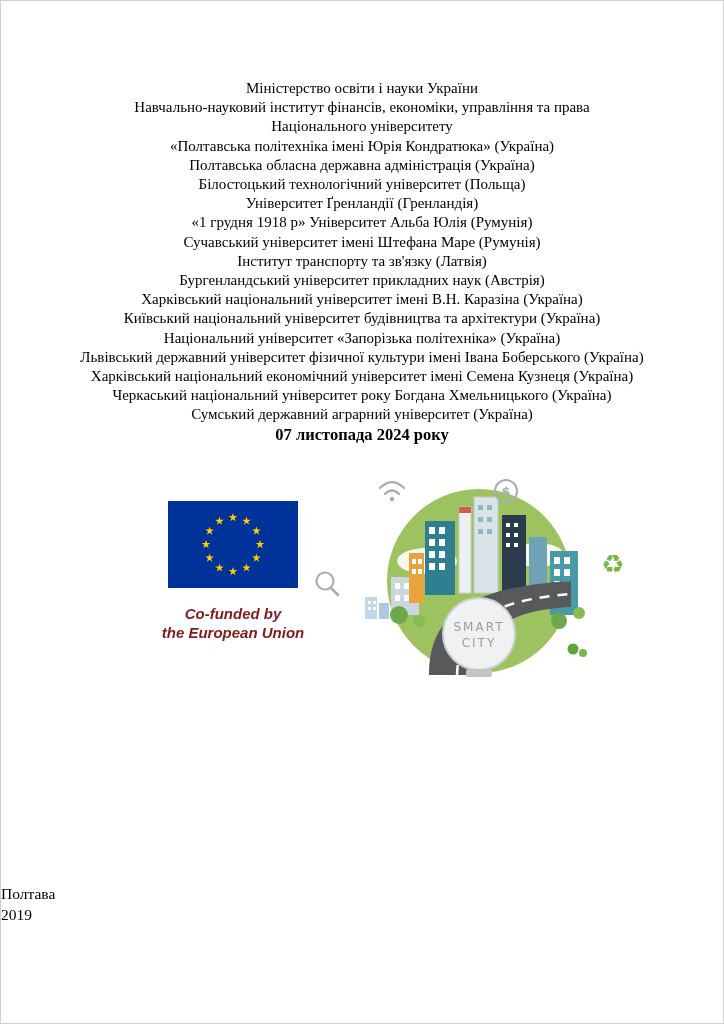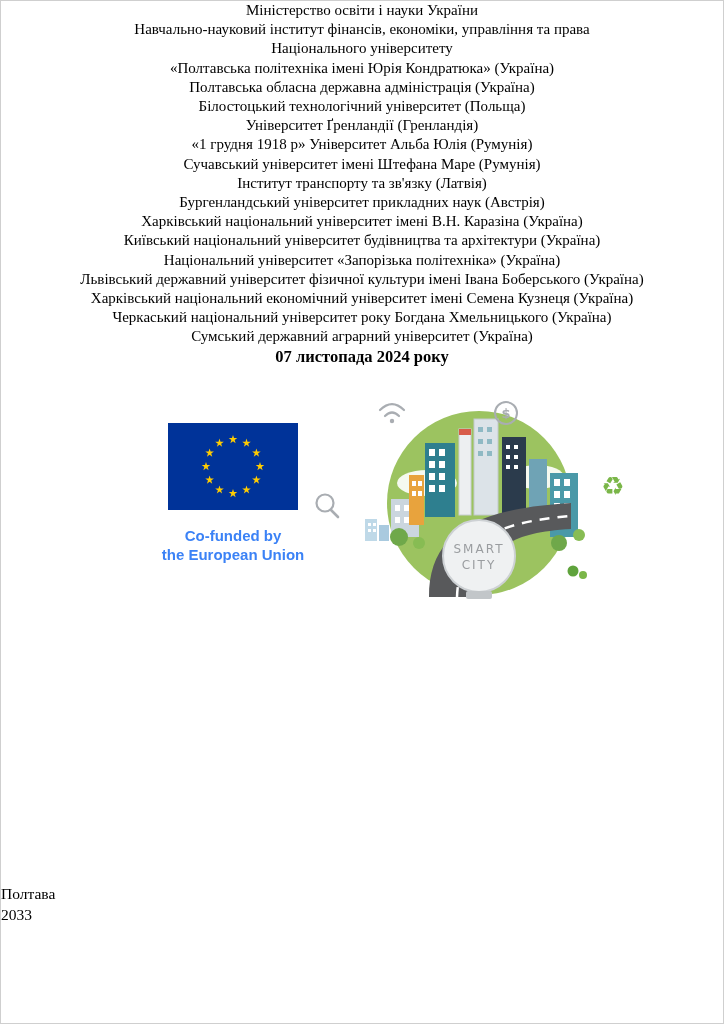--- a/index.html
+++ b/index.html
@@ -1,27 +1,27 @@
 <!DOCTYPE html>
 <html><head>
 <meta charset="utf-8">
 <style>
   html,body { margin:0; padding:0; background:#ffffff; }
   .page {
     position:relative; width:724px; height:1024px; margin:0 auto;
     background:#ffffff; border:1px solid #cfcfcf; box-sizing:border-box;
     font-family:"Liberation Serif", serif; color:#000; overflow:hidden;
   }
-  .institutions { text-align:center; font-size:15px; line-height:19.2px; }
+  .institutions { padding-top:78px; text-align:center; font-size:15px; line-height:19.2px; }
   .inst-line { white-space:nowrap; }
   .title-block { margin-top:30px; text-align:center; font-weight:bold; font-size:19.5px; line-height:24px; letter-spacing:0.3px; }
   .date-line { text-align:center; font-weight:bold; font-size:16.5px; }
   .logos { position:relative; height:225px; margin-top:24px; }
   .eu-block { position:absolute; left:152px; top:32px; width:160px; text-align:center; }
-  .eu-label { margin-top:12px; font-family:"Liberation Sans", sans-serif; font-weight:bold; font-size:15px; line-height:19px; color:#3b82f6; }
+  .eu-label { margin-top:12px; font-family:"Liberation Sans", sans-serif; font-weight:bold; font-size:15px; line-height:19px; color:#7f1d1d;font-style:italic; }
   .smart-city { position:absolute; left:308px; top:0; }
   .footer { position:absolute; top:882px; left:0; width:100%; text-align:left; font-size:15.5px; line-height:21px; }
 </style>
 </head>
 <body>
 
 <div class="page">
 
   <div class="institutions">
 
@@ -197,16 +197,16 @@
         <g>
           <circle cx="264" cy="180" r="5.5" fill="#5FA33C"></circle>
           <circle cx="274" cy="184" r="4" fill="#7AB648"></circle>
         </g>
       </svg>
     </div>
   </div>
 
   <div class="footer">
     <div>Полтава</div>
-    <div>2033</div>
+    <div>2019</div>
   </div>
 
 </div>
 
 </body></html>

